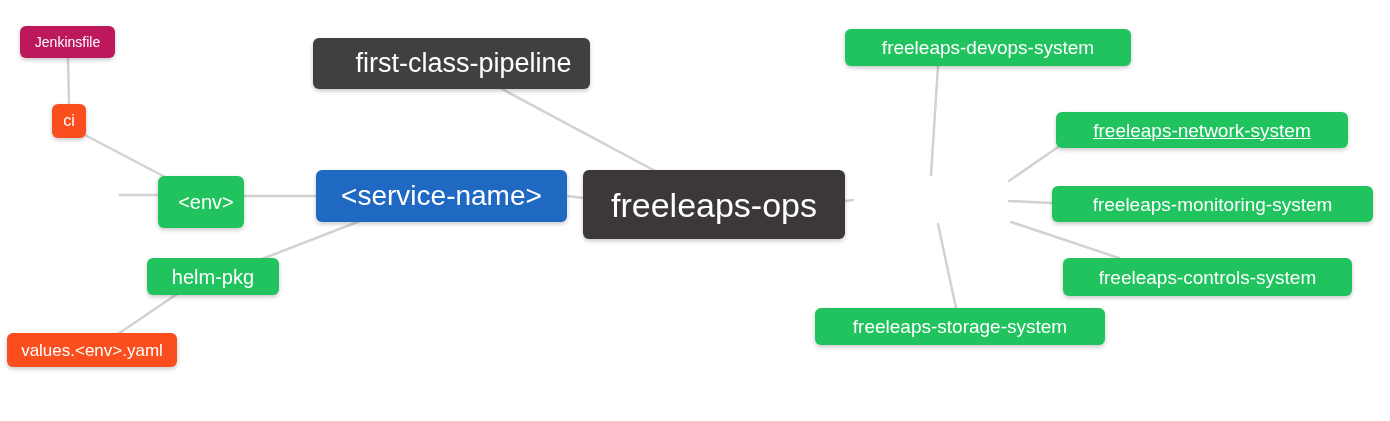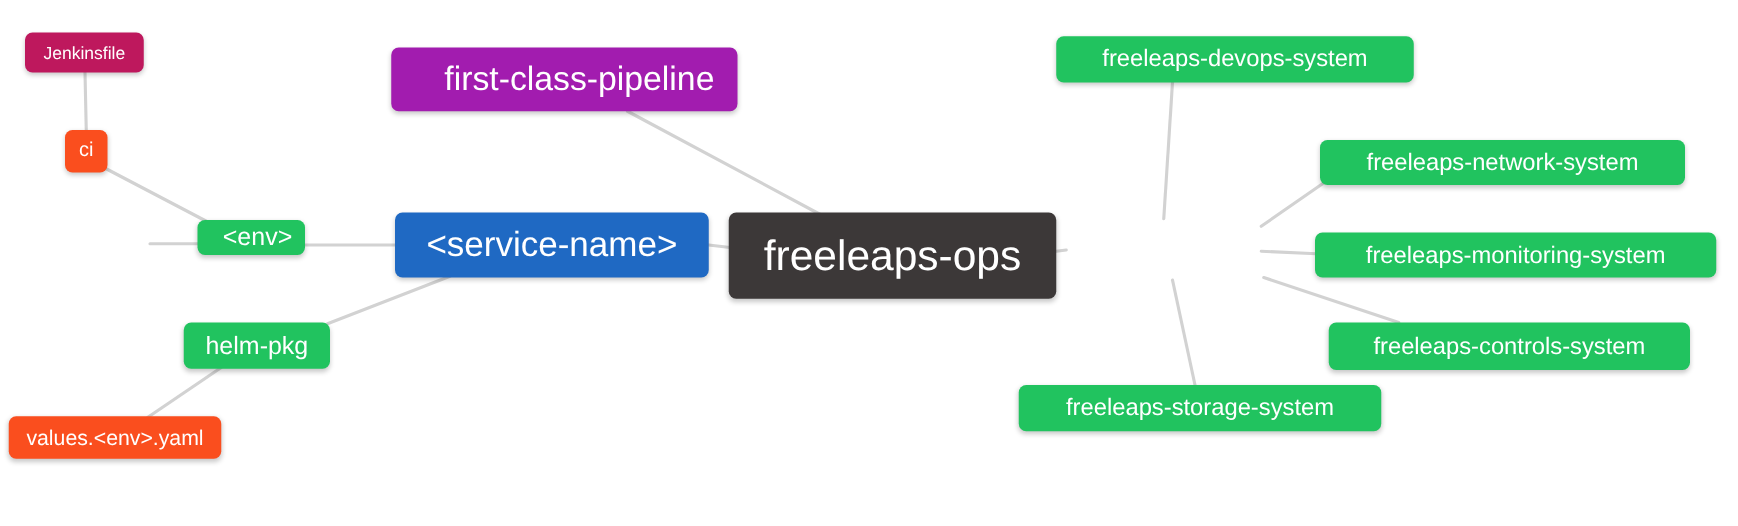--- a/index.html
+++ b/index.html
@@ -37,22 +37,22 @@
     box-shadow: 0 2px 4px rgba(0,0,0,0.22);
     white-space: nowrap;
     cursor: default;
     box-sizing: border-box;
     line-height: 1;
   }
   
   #n-jenkinsfile        { left: 20px;   top: 26px;  width: 95px;  height: 32px; font-size: 14px; }
   #n-ci                 { left: 52px;   top: 104px; width: 34px;  height: 34px; font-size: 16px; }
   #n-argo-app           { left: 31px;   top: 178px; width: 89px;  height: 34px; font-size: 16px; }
-  #n-env                { left: 158px;  top: 176px; width: 86px;  height: 28px; font-size: 20px; padding-left: 10px; }
-  #n-helm-pkg           { left: 147px;  top: 258px; width: 117px; height: 37px; font-size: 20px; }
+  #n-env                { left: 158px;  top: 176px; width: 86px;  height: 52px; font-size: 20px; padding-left: 10px; }
+  #n-helm-pkg           { left: 147px;  top: 258px; width: 132px; height: 37px; font-size: 20px; }
   #n-values-yaml        { left: 7px;    top: 333px; width: 170px; height: 34px; font-size: 17px; }
   #n-first-class-pipeline { left: 313px; top: 38px;  width: 277px; height: 51px; font-size: 27px; }
   #n-service-name       { left: 316px;  top: 170px; width: 251px; height: 52px; font-size: 28px; }
   #n-freeleaps-ops      { left: 583px;  top: 170px; width: 262px; height: 69px; font-size: 34px; }
   #n-manifests          { left: 852px;  top: 175px; width: 158px; height: 49px; font-size: 26px; }
   #n-devops-system      { left: 797px;  top: 29px;  width: 286px; height: 37px; font-size: 19px; margin-left: 48px; }
   #n-network-system     { left: 1056px; top: 112px; width: 292px; height: 36px; font-size: 19px; }
   #n-monitoring-system  { left: 1052px; top: 186px; width: 321px; height: 36px; font-size: 19px; }
   #n-controls-system    { left: 1063px; top: 258px; width: 289px; height: 38px; font-size: 19px; }
   #n-storage-system     { left: 815px;  top: 308px; width: 290px; height: 37px; font-size: 19px; }
@@ -77,22 +77,22 @@
     <line x1="1009" y1="201" x2="1053" y2="203" stroke="#d2d2d2"></line>
     <line x1="1011" y1="222" x2="1119" y2="258" stroke="#d2d2d2"></line>
     <line x1="938" y1="224" x2="956" y2="308" stroke="#d2d2d2"></line>
   </svg>
 
   <div class="node" id="n-jenkinsfile" style="background: #be185d;">Jenkinsfile</div>
   <div class="node" id="n-ci" style="background: rgb(250, 78, 30);">ci</div>
   <div class="node" id="n-env" style="background: rgb(33, 195, 95);">&lt;env&gt;</div>
   <div class="node" id="n-helm-pkg" style="background: rgb(33, 195, 95);">helm-pkg</div>
   <div class="node" id="n-values-yaml" style="background: rgb(250, 78, 30);">values.&lt;env&gt;.yaml</div>
-  <div class="node" id="n-first-class-pipeline" style="background: #a21caf; padding-left: 24px;">first-class-pipeline</div>
+  <div class="node" id="n-first-class-pipeline" style="background: #404040; padding-left: 24px;">first-class-pipeline</div>
   <div class="node" id="n-service-name" style="background: rgb(31, 105, 195);">&lt;service-name&gt;</div>
   <div class="node" id="n-freeleaps-ops" style="background: rgb(60, 56, 56);">freeleaps-ops</div>
   <div class="node" id="n-devops-system" style="background: rgb(33, 195, 95);">freeleaps-devops-system</div>
-  <div class="node" id="n-network-system" style="background: rgb(33, 195, 95);">freeleaps-network-system</div>
+  <div class="node" id="n-network-system" style="background: rgb(33, 195, 95); text-decoration: underline;">freeleaps-network-system</div>
   <div class="node" id="n-monitoring-system" style="background: rgb(33, 195, 95);">freeleaps-monitoring-system</div>
   <div class="node" id="n-controls-system" style="background: rgb(33, 195, 95);">freeleaps-controls-system</div>
   <div class="node" id="n-storage-system" style="background: rgb(33, 195, 95);">freeleaps-storage-system</div>
 
 </div>
 
 </body></html>

